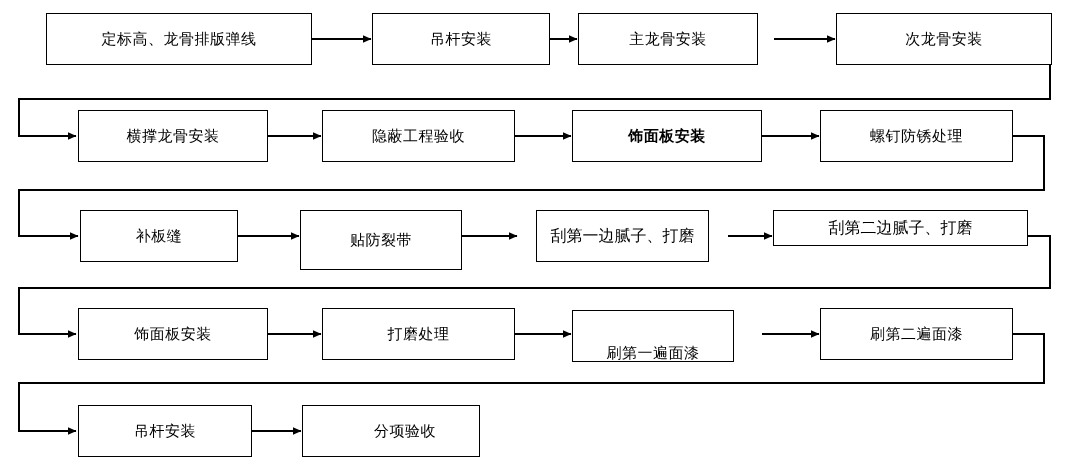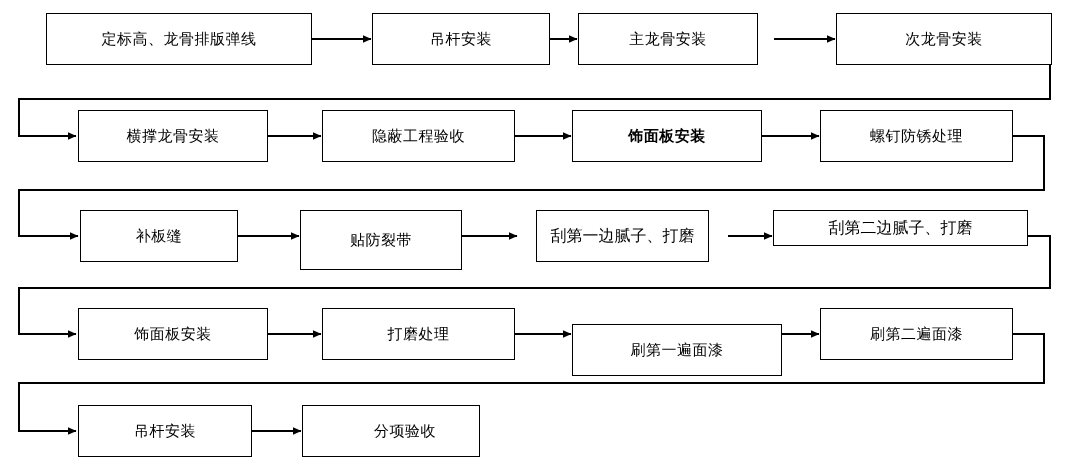--- a/index.html
+++ b/index.html
@@ -129,21 +129,21 @@
   <div class="node" style="left:773px; top:210px; width:255px; height:36px;">
     <span class="node-label small">刮第二边腻子、打磨</span>
   </div>
 
   <div class="node" style="left:78px; top:308px; width:190px; height:52px;">
     <span class="node-label">饰面板安装</span>
   </div>
   <div class="node" style="left:322px; top:308px; width:193px; height:52px;">
     <span class="node-label">打磨处理</span>
   </div>
-  <div class="node" style="left:572px; top:324px; width:210px; height:52px;">
+  <div class="node" style="left:572px; top:310px; width:162px; height:52px;align-items:flex-end;">
     <span class="node-label">刷第一遍面漆</span>
   </div>
   <div class="node" style="left:820px; top:308px; width:193px; height:52px;">
     <span class="node-label">刷第二遍面漆</span>
   </div>
 
   <div class="node" style="left:78px; top:405px; width:174px; height:52px;">
     <span class="node-label">吊杆安装</span>
   </div>
   <div class="node" style="left:302px; top:405px; width:178px; height:52px;padding-left:28px;">

